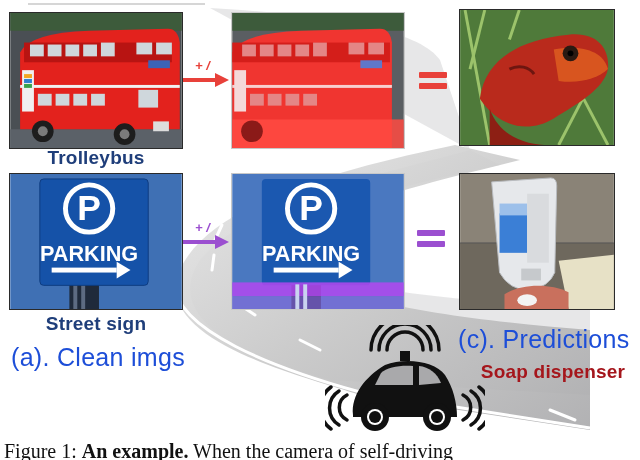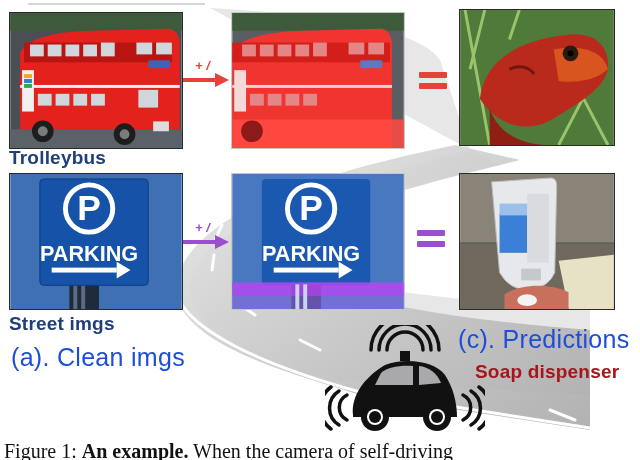--- a/index.html
+++ b/index.html
@@ -6,21 +6,21 @@
   html, body { width: 640px; height: 460px; background: #ffffff; overflow: hidden; }
   body { position: relative; font-family: "Liberation Sans", sans-serif; }
 
   .figure { position: absolute; left: 0; top: 0; width: 640px; height: 440px; }
   .road-svg { position: absolute; left: 0; top: 0; width: 640px; height: 440px; }
 
   .panel { position: absolute; overflow: hidden; border: 1px solid #2a2a2a; }
   .panel svg { display: block; width: 100%; height: 100%; }
 
   .label {
-    position: absolute; font-weight: bold; font-size: 19px; 
+    position: absolute; font-weight: bold; font-size: 19px; text-align: center;
     letter-spacing: 0.2px; white-space: nowrap;
   }
   .label.blue { color: #1f3e7a; }
   .label.red { color: #a5161c; }
 
   .column-title {
     position: absolute; font-weight: normal; font-size: 25px; color: #1d4ed8;
     white-space: nowrap; letter-spacing: 0.3px;
   }
 
@@ -113,21 +113,21 @@
       <rect x="64" y="105" width="4" height="32" fill="#5d6b82"></rect>
       <rect x="72" y="105" width="4" height="32" fill="#5d6b82"></rect>
       <rect x="30" y="5" width="110" height="108" rx="4" fill="#1552a8" stroke="#0e3c80" stroke-width="1"></rect>
       <circle cx="80" cy="35" r="24" fill="none" stroke="#ffffff" stroke-width="5"></circle>
       <text x="80" y="47" text-anchor="middle" font-family="Liberation Sans, sans-serif" font-weight="bold" font-size="36" fill="#ffffff">P</text>
       <text x="80" y="88" text-anchor="middle" font-family="Liberation Sans, sans-serif" font-weight="bold" font-size="22" fill="#ffffff">PARKING</text>
       <rect x="42" y="95" width="66" height="5" fill="#ffffff"></rect>
       <path d="M 108 89 L 122 97.5 L 108 106 Z" fill="#ffffff"></path>
     </svg>
   </div>
-  <div class="label blue" style="left:9px;top:313px;width:174px;">Street imgs</div>
+  <div class="label blue" style="left:9px;top:313px;width:174px;">Street sign</div>
 
   <div class="op-plus" style="left:195px;top:58px;color:#e8413a;">+ /</div>
   <svg class="op-arrow" style="left:183px;top:72px;width:48px;height:16px;" viewBox="0 0 48 16">
     <rect x="0" y="6" width="34" height="4" fill="#e8413a"></rect>
     <path d="M 32 1 L 46 8 L 32 15 Z" fill="#e8413a"></path>
   </svg>
 
   <div class="op-plus" style="left:195px;top:220px;color:#9b4fd0;">+ /</div>
   <svg class="op-arrow" style="left:183px;top:234px;width:48px;height:16px;" viewBox="0 0 48 16">
     <rect x="0" y="6" width="34" height="4" fill="#9b4fd0"></rect>

